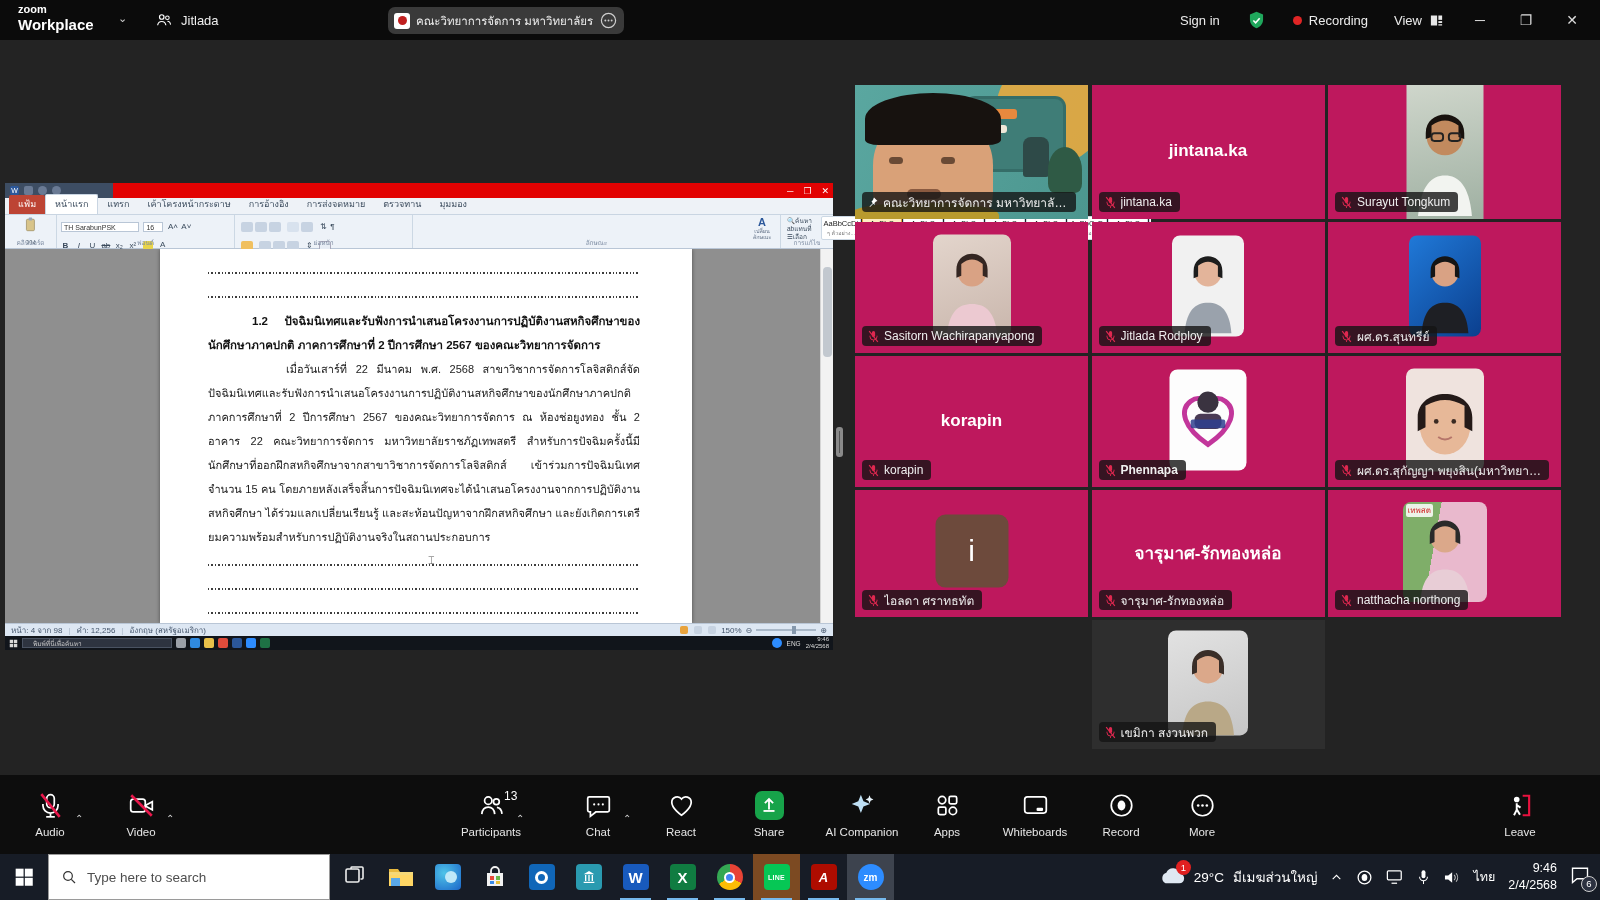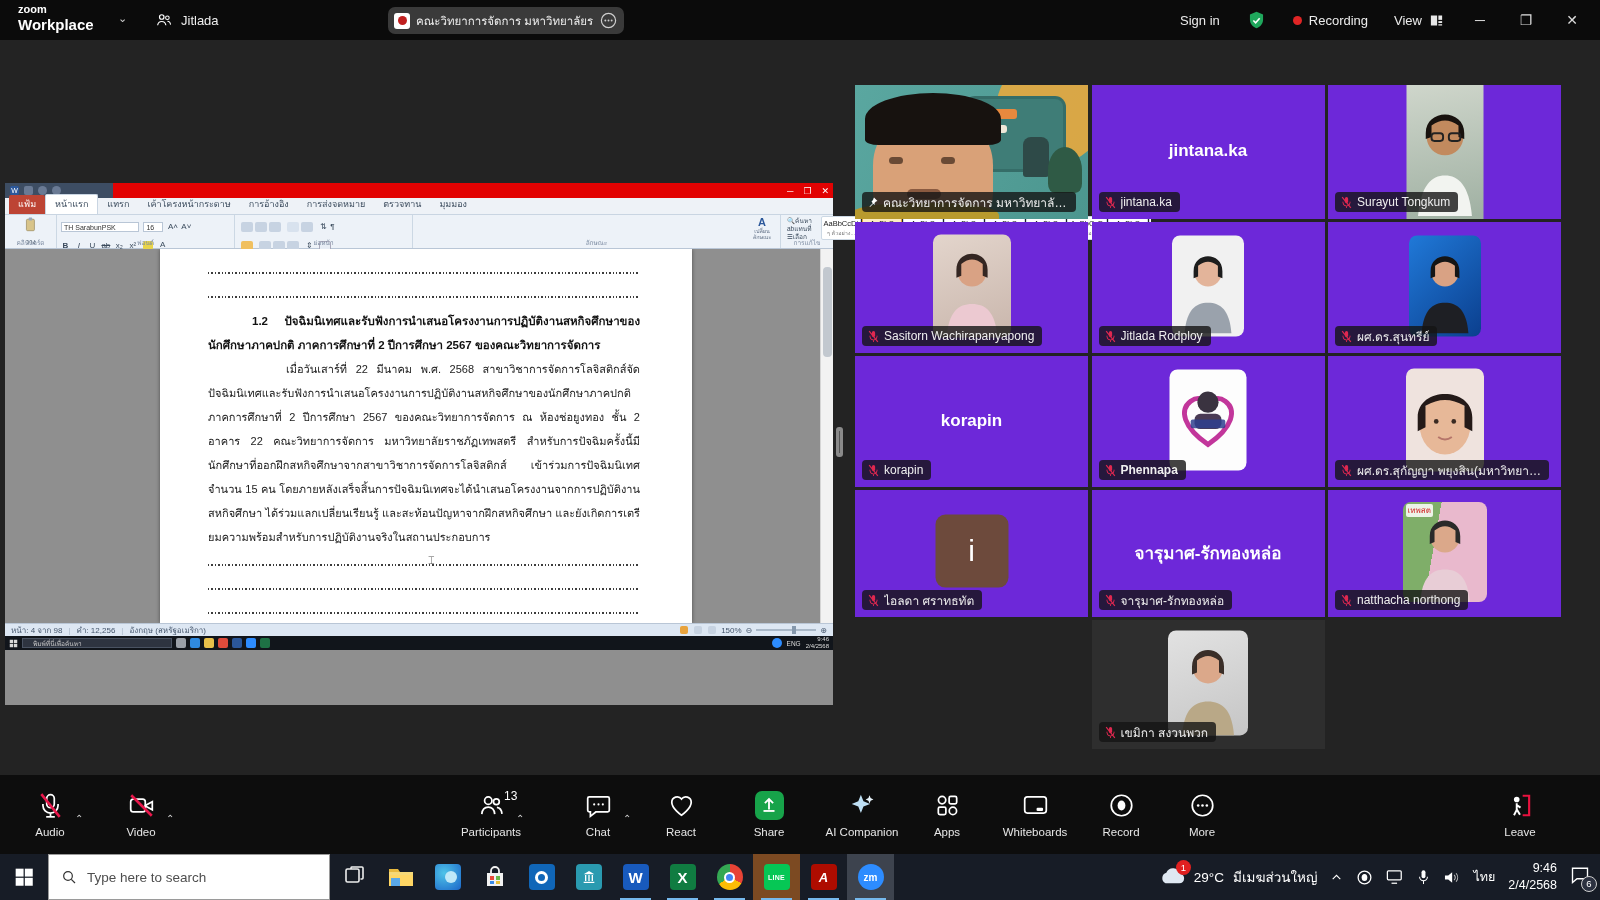--- a/index.html
+++ b/index.html
@@ -42,21 +42,21 @@
   .rib-label { position:absolute; bottom:0px; left:0; right:0; text-align:center; font-size:6.5px; color:#7b8aa0; }
   .ph-box { display:inline-block; background:#c7d3e2; border-radius:2px; margin:1px; vertical-align:middle; }
   .font-ctl { display:inline-block; background:#fff; border:1px solid #b9c6d6; font-size:7px; color:#333; padding:0 2px; height:10px; line-height:9px; vertical-align:middle; }
   .fmt-b { display:inline-block; font-size:8px; color:#3a4a5c; width:9px; text-align:center; vertical-align:middle; }
   #styles-gallery { position:absolute; left:408px; top:1px; width:330px; height:24px; display:flex; gap:1px; overflow:hidden; }
   .style-item { width:40px; height:24px; background:#fff; border:1px solid #ccd8e4; border-radius:2px; text-align:center; flex:none; }
   .style-item.sel { border:1.5px solid #e8a33d; background:#fdeec2; }
   .style-item .s { display:block; font-size:7.5px; color:#222; line-height:13px; }
   .style-item .l { display:block; font-size:5.5px; color:#777; line-height:7px; white-space:nowrap; overflow:hidden; }
 
-  #w-doc { position:absolute; left:0; top:66px; width:828px; height:456px; background:#8f8f8f; overflow:hidden; }
+  #w-doc { position:absolute; left:0; top:66px; width:828px; height:374px; background:#8f8f8f; overflow:hidden; }
   #w-page { position:absolute; left:155px; top:0; width:532px; height:374px; background:#fff; box-shadow:0 0 4px rgba(0,0,0,.45); padding:8px 52px 0 48px; }
   .dotline { height:24px; position:relative; }
   .dotline::after { content:""; position:absolute; left:0; right:0; bottom:7px; height:2px;
     background-image:repeating-linear-gradient(90deg,#3c3c3c 0 1.3px,transparent 1.3px 3.4px); }
   #doc-heading { font-size:11.5px; font-weight:700; color:#111; line-height:24px; text-indent:44px; text-align:justify; margin-top:4px; }
   #doc-body { font-size:11px; color:#1c1c1c; line-height:24px; text-indent:78px; text-align:justify; }
   #w-scrollbar { position:absolute; right:0; top:0; width:13px; height:374px; background:#f2f2f2; border-left:1px solid #d5d5d5; }
   #w-scrollbar .thumb { position:absolute; left:2px; top:18px; width:9px; height:90px; background:#c2c8cf; border-radius:4px; }
   #cursor-ibeam { position:absolute; left:268px; bottom:56px; font-size:11px; color:#555; }
 
@@ -69,21 +69,21 @@
   #w-taskbar { position:absolute; left:0; top:453px; width:828px; height:14px; background:#11151b; display:flex; align-items:center; gap:4px; padding:0 4px; }
   #w-search { width:150px; height:10px; background:#2e3440; border:1px solid #4a5362; font-size:6.5px; color:#c9c9c9; line-height:9px; padding-left:10px; position:relative; white-space:nowrap; overflow:hidden; }
   .mini-app { width:10px; height:10px; border-radius:2px; flex:none; }
   #w-tray { margin-left:auto; display:flex; align-items:center; gap:5px; color:#ddd; font-size:6.5px; }
   #w-tray .clock { text-align:right; line-height:1.1; font-size:6px; }
 
   #pane-handle { position:absolute; left:836px; top:427px; width:7px; height:30px; border-radius:3px; background:#8a8a8a; }
   #pane-handle::after { content:""; position:absolute; left:3px; top:4px; bottom:4px; width:1px; background:#555; }
 
   
-  .tile { position:absolute; background:#6d28d9; overflow:hidden; }
+  .tile { position:absolute; background:#be185d; overflow:hidden; }
   .tile .center-name { position:absolute; left:0; right:0; top:50%; transform:translateY(-55%); text-align:center; color:#fff; font-size:17px; font-weight:600; }
   .name-tag { position:absolute; left:7px; bottom:7px; height:20px; background:rgba(20,20,20,.8); border-radius:4px; display:flex; align-items:center; gap:4px; padding:0 8px 0 5px; max-width:92%; }
   .name-tag span { color:#efefef; font-size:12px; white-space:nowrap; overflow:hidden; text-overflow:ellipsis; }
   .avatar-box { position:absolute; left:50%; top:50%; transform:translate(-50%,-52%); border-radius:8px; overflow:hidden; }
   .scene { position:absolute; inset:0; }
 
   
   #zoom-toolbar { position:absolute; left:0; top:775px; width:1600px; height:79px; background:#0d0d0d; }
   .tb-item { position:absolute; top:14px; width:96px; transform:translateX(-50%); display:flex; flex-direction:column; align-items:center; color:#e6e6e6; }
   .tb-item .ico { height:32px; display:flex; align-items:center; justify-content:center; position:relative; }

